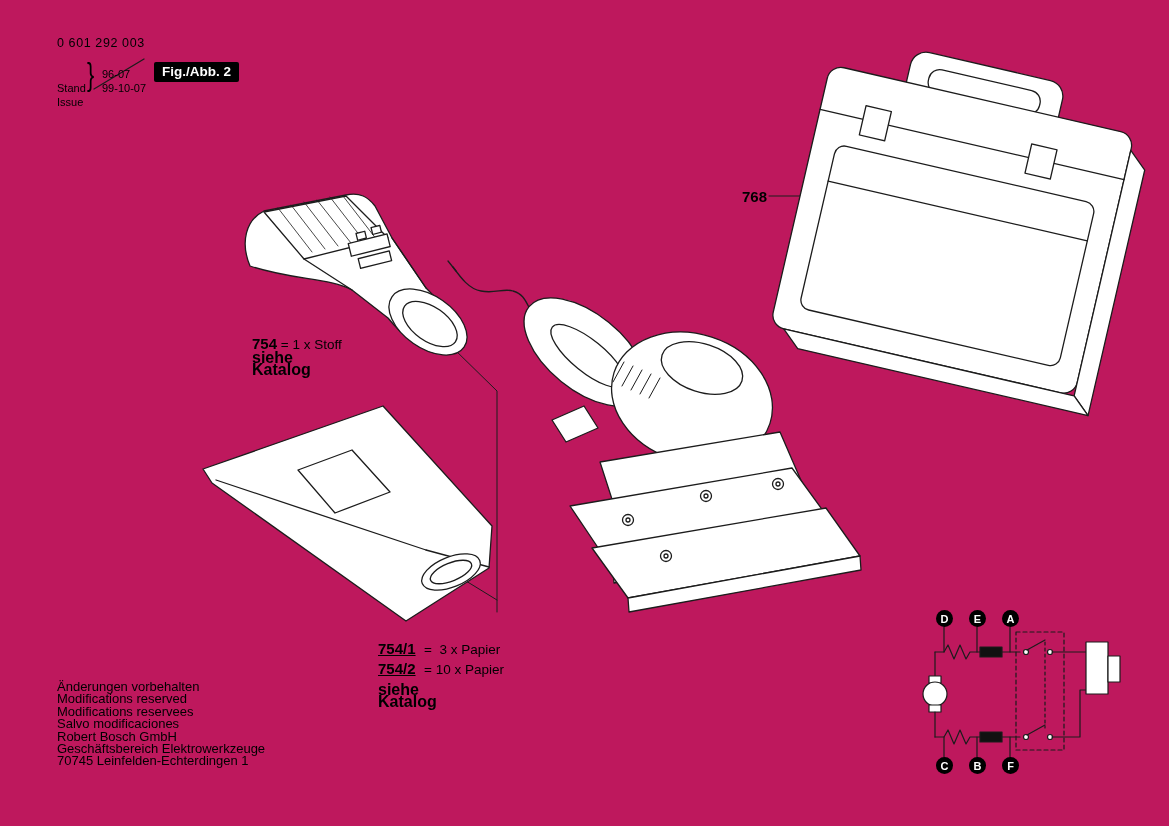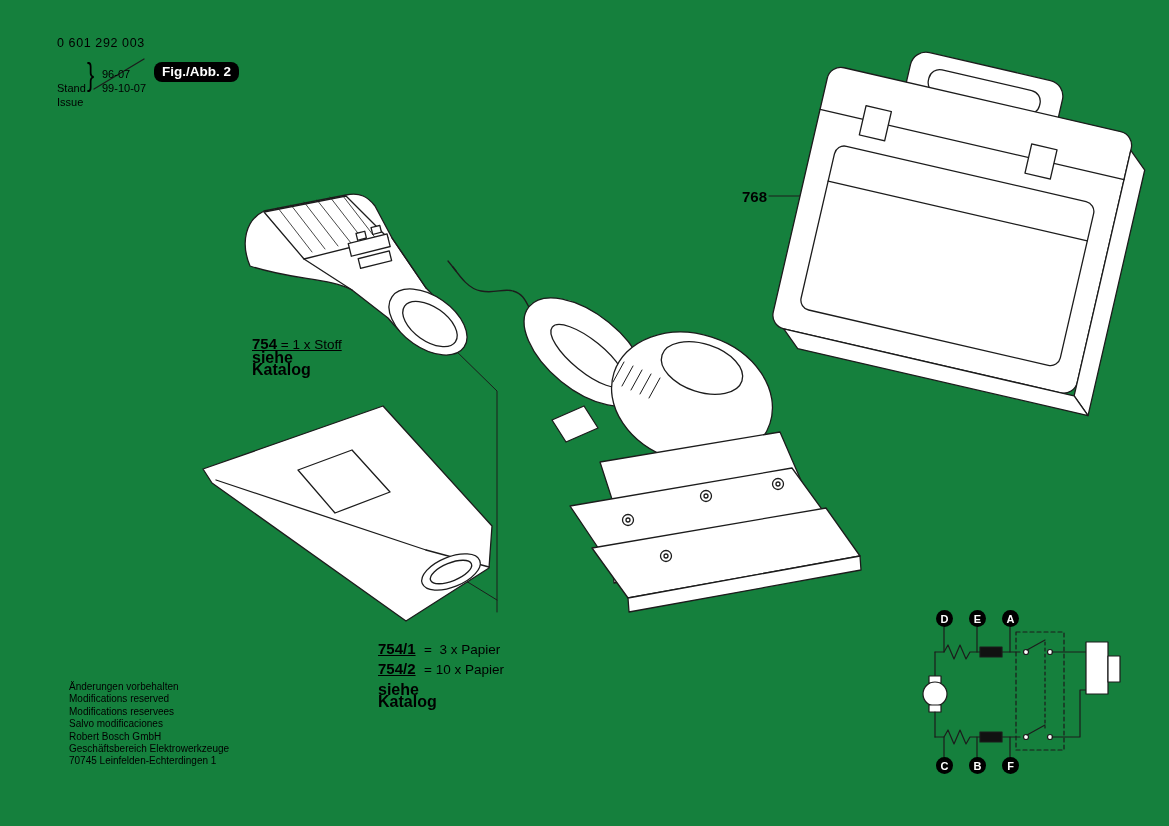--- a/index.html
+++ b/index.html
@@ -1,33 +1,33 @@
 <!DOCTYPE html>
 <html><head>
 <meta charset="utf-8">
 <style>
   html,body{margin:0;padding:0;background:#fff;}
   body{width:1169px;height:826px;overflow:hidden;position:relative;
        font-family:"Liberation Sans", sans-serif;color:#000;}
-  #stage{position:relative;width:1169px;height:826px;background:#15803d;}
+  #stage{position:relative;width:1169px;height:826px;background:#be185d;}
   .abs{position:absolute;}
   #artwork{position:absolute;left:0;top:0;}
   .part-number{font-size:12.5px;letter-spacing:.6px;}
   .meta{font-size:11px;line-height:13.5px;margin-top:20px;}
   .brace{font-size:30px;line-height:32px;transform:scale(.72,1.05);transform-origin:left top;}
   .badge{background:#000;color:#fff;font-weight:bold;font-size:13.5px;
-         padding:2px 8px 3px 8px;border-radius:8px;white-space:pre;}
+         padding:2px 8px 3px 8px;border-radius:2px;white-space:pre;}
   .ref{font-weight:bold;font-size:15px;white-space:pre;}
   .ref.w{display:inline-block;width:46px;text-decoration:underline;}
   .desc{font-size:13.5px;white-space:pre;}
   .ref-row{height:20px;}
-  .ref-row.tight{height:17px;text-decoration:underline;}
+  .ref-row.tight{height:17px;}
   .see{font-weight:bold;font-size:16px;line-height:11.5px;}
   .see.gap{margin-top:4px;}
-  .footer{font-size:10px;line-height:12.4px;margin-left:12px;}
+  .footer{font-size:13px;line-height:12.4px;}
   .footer .b{font-weight:normal;}
   .terminal{position:absolute;width:17px;height:17px;border-radius:50%;
             background:#000;color:#fff;font-size:11px;font-weight:bold;
             display:flex;align-items:center;justify-content:center;}
 </style>
 </head>
 <body>
 
 <div id="stage">
 

